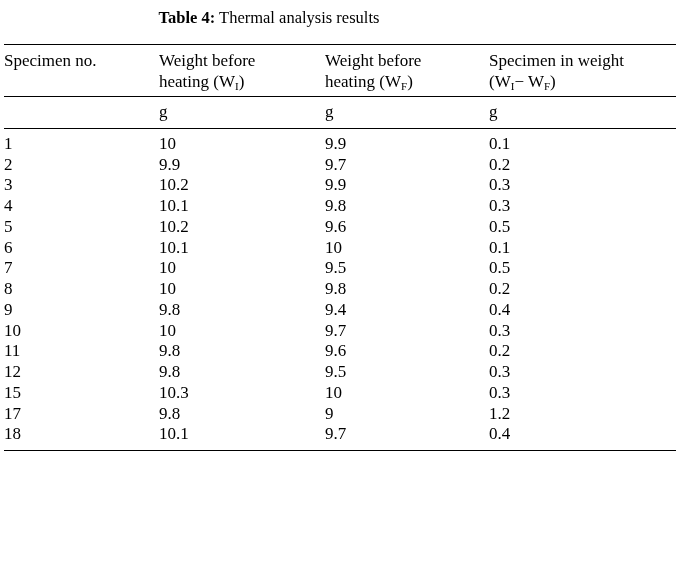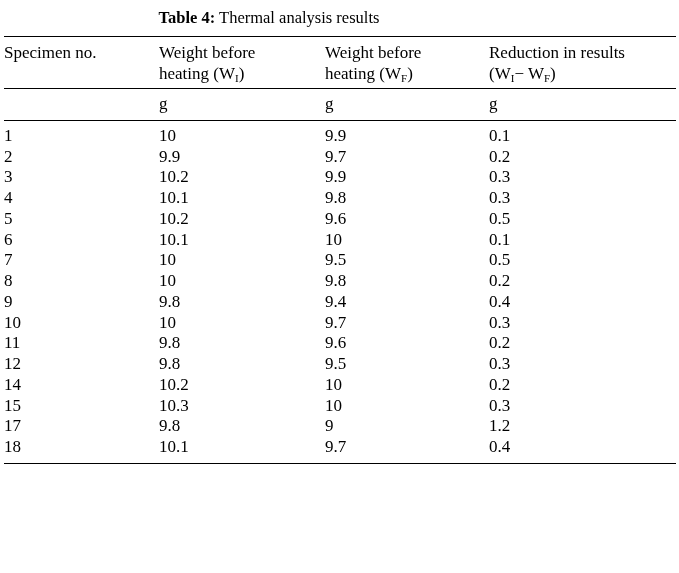--- a/index.html
+++ b/index.html
@@ -30,21 +30,21 @@
   }
   .caption .cap-label {
     font-weight: bold;
   }
   .caption .cap-text {
     font-weight: normal;
   }
   table.data {
     border-collapse: collapse;
     width: 672px;
-    margin: 0 auto;
+    margin: 8px auto;
     table-layout: fixed;
   }
   table.data col.c0 { width: 155px; }
   table.data col.c1 { width: 166px; }
   table.data col.c2 { width: 164px; }
   table.data col.c3 { width: 187px; }
 
   table.data th, table.data td {
     text-align: left;
     vertical-align: top;
@@ -111,21 +111,21 @@
         </th>
         <th>
           <span>Weight before</span>
           <span class="hdr-line2"><span>heating (W</span><sub>I</sub><span>)</span></span>
         </th>
         <th>
           <span>Weight before</span>
           <span class="hdr-line2"><span>heating (W</span><sub>F</sub><span>)</span></span>
         </th>
         <th>
-          <span>Reduction in results</span>
+          <span>Specimen in weight</span>
           <span class="hdr-line2"><span>(W</span><sub>I</sub><span>− W</span><sub>F</sub><span>)</span></span>
         </th>
       </tr>
       <tr class="unit-row rule-top rule-thin-bottom">
         <th></th>
         <th>g</th>
         <th>g</th>
         <th>g</th>
       </tr>
     </thead>
@@ -196,26 +196,20 @@
           <td>9.6</td>
           <td>0.2</td>
         </tr>
         <tr>
           <td>12</td>
           <td>9.8</td>
           <td>9.5</td>
           <td>0.3</td>
         </tr>
         <tr>
-          <td>14</td>
-          <td>10.2</td>
-          <td>10</td>
-          <td>0.2</td>
-        </tr>
-        <tr>
           <td>15</td>
           <td>10.3</td>
           <td>10</td>
           <td>0.3</td>
         </tr>
         <tr>
           <td>17</td>
           <td>9.8</td>
           <td>9</td>
           <td>1.2</td>

